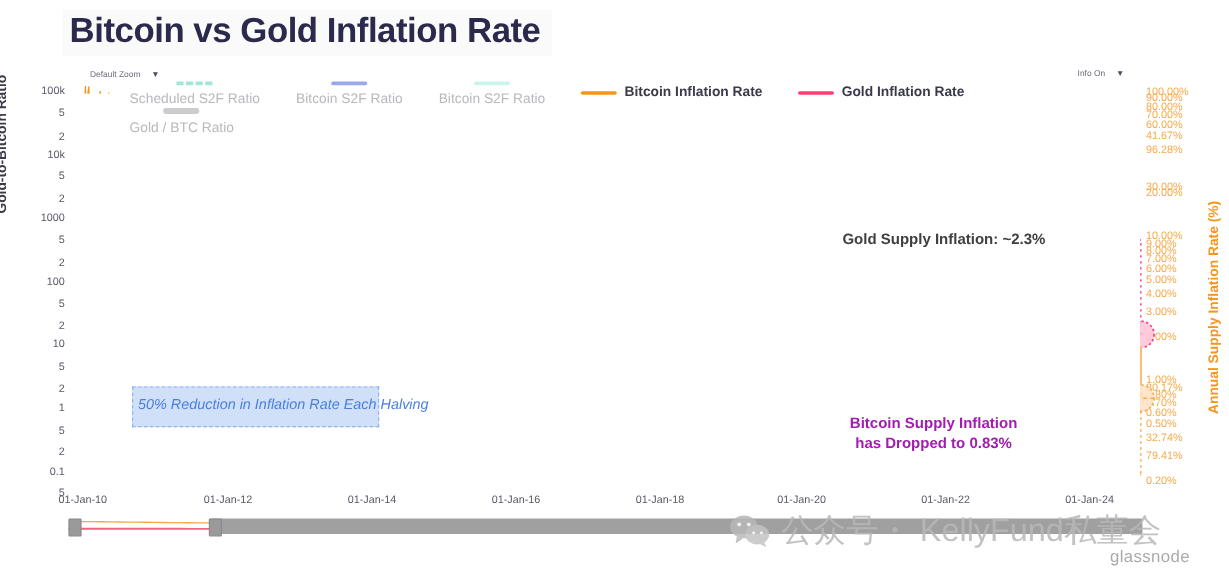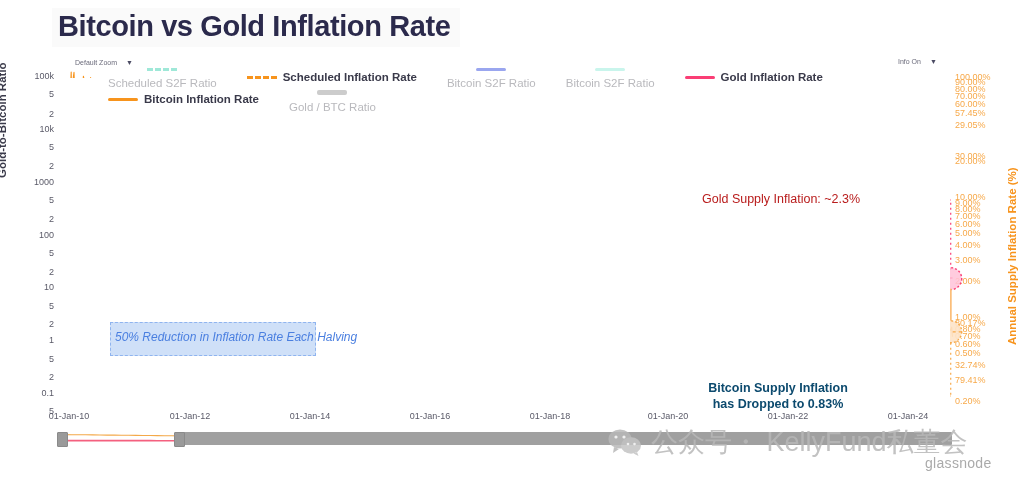--- a/index.html
+++ b/index.html
@@ -88,24 +88,24 @@
     font-size:27px;color:#b8b8b8;opacity:.85;white-space:nowrap;
   }
   #glassnode-logo{
     position:absolute;left:925px;top:455px;
     font-size:14px;color:#aaaaaa;letter-spacing:.3px;
   }
 
   
   .ann{position:absolute;white-space:nowrap;z-index:4;}
   #ann-gold{
-    left:702px;top:192px;font-size:12.5px;font-weight:normal;color:#b91c1c;
+    left:702px;top:192px;font-size:12.5px;font-weight:bold;color:#404040;
   }
   #ann-btc{
-    left:703px;top:381px;font-size:12.5px;font-weight:bold;color:#0c4a6e;
+    left:703px;top:346px;font-size:12.5px;font-weight:bold;color:#a21caf;
     line-height:1.25;text-align:center;white-space:normal;width:150px;
   }
   #ann-halving{
     left:110px;top:322px;width:196px;
     background:#cfe0f8;color:#4a7fe0;
     font-size:12px;font-style:italic;text-align:center;
     padding:7px 4px 9px;line-height:1.3;
     border:1px dashed #8fb4ef;
   }
 
@@ -142,39 +142,35 @@
   <div class="chip" id="info-control">
     <span>Info On</span>
     <span class="caret">▼</span>
   </div>
 
   <div id="legend">
       <div class="legend-item dim">
         <span class="swatch dash" style="color: rgb(159, 232, 216);"></span>
         <span>Scheduled S2F Ratio</span>
       </div>
-      <div class="legend-item on">
-        <span class="swatch dash" style="color: rgb(247, 148, 29);"></span>
-        <span>Scheduled Inflation Rate</span>
-      </div>
       <div class="legend-item dim">
         <span class="swatch" style="background: rgb(154, 166, 239);"></span>
         <span>Bitcoin S2F Ratio</span>
       </div>
       <div class="legend-item dim">
         <span class="swatch" style="background: rgb(201, 245, 236);"></span>
         <span>Bitcoin S2F Ratio</span>
+      </div>
+      <div class="legend-item on">
+        <span class="swatch" style="background: rgb(247, 148, 29);"></span>
+        <span>Bitcoin Inflation Rate</span>
       </div>
       <div class="legend-item on">
         <span class="swatch" style="background: rgb(250, 62, 117);"></span>
         <span>Gold Inflation Rate</span>
-      </div>
-      <div class="legend-item on">
-        <span class="swatch" style="background: rgb(247, 148, 29);"></span>
-        <span>Bitcoin Inflation Rate</span>
       </div>
       <div class="legend-item dim">
         <span class="swatch thick" style="background: rgb(204, 204, 204);"></span>
         <span>Gold / BTC Ratio</span>
       </div>
     </div>
 
   <div id="y-left-title">Gold-to-Bitcoin Ratio</div>
   <div id="y-right-title">Annual Supply Inflation Rate (%)</div>
 
@@ -199,22 +195,22 @@
       <div class="tick left" style="top: 299px;">2</div>
       <div class="tick left" style="top: 315px;">0.1</div>
       <div class="tick left" style="top: 333px;">5</div>
     </div>
   <div id="y-right-ticks">
       <div class="tick right" style="top: -1px;">100.00%</div>
       <div class="tick right" style="top: 4.49299px;">90.00%</div>
       <div class="tick right" style="top: 10.6336px;">80.00%</div>
       <div class="tick right" style="top: 17.5953px;">70.00%</div>
       <div class="tick right" style="top: 25.632px;">60.00%</div>
-      <div class="tick right" style="top: 35.1374px;">57.45%</div>
-      <div class="tick right" style="top: 46.771px;">29.05%</div>
+      <div class="tick right" style="top: 35.1374px;">41.67%</div>
+      <div class="tick right" style="top: 46.771px;">96.28%</div>
       <div class="tick right" style="top: 61.7694px; margin-top: 16px;">30.00%</div>
       <div class="tick right" style="top: 82.9084px;">20.00%</div>
       <div class="tick right" style="top: 119.046px;">10.00%</div>
       <div class="tick right" style="top: 124.539px;">9.00%</div>
       <div class="tick right" style="top: 130.679px;">8.00%</div>
       <div class="tick right" style="top: 137.641px;">7.00%</div>
       <div class="tick right" style="top: 145.678px;">6.00%</div>
       <div class="tick right" style="top: 155.183px;">5.00%</div>
       <div class="tick right" style="top: 166.817px;">4.00%</div>
       <div class="tick right" style="top: 181.815px;">3.00%</div>

